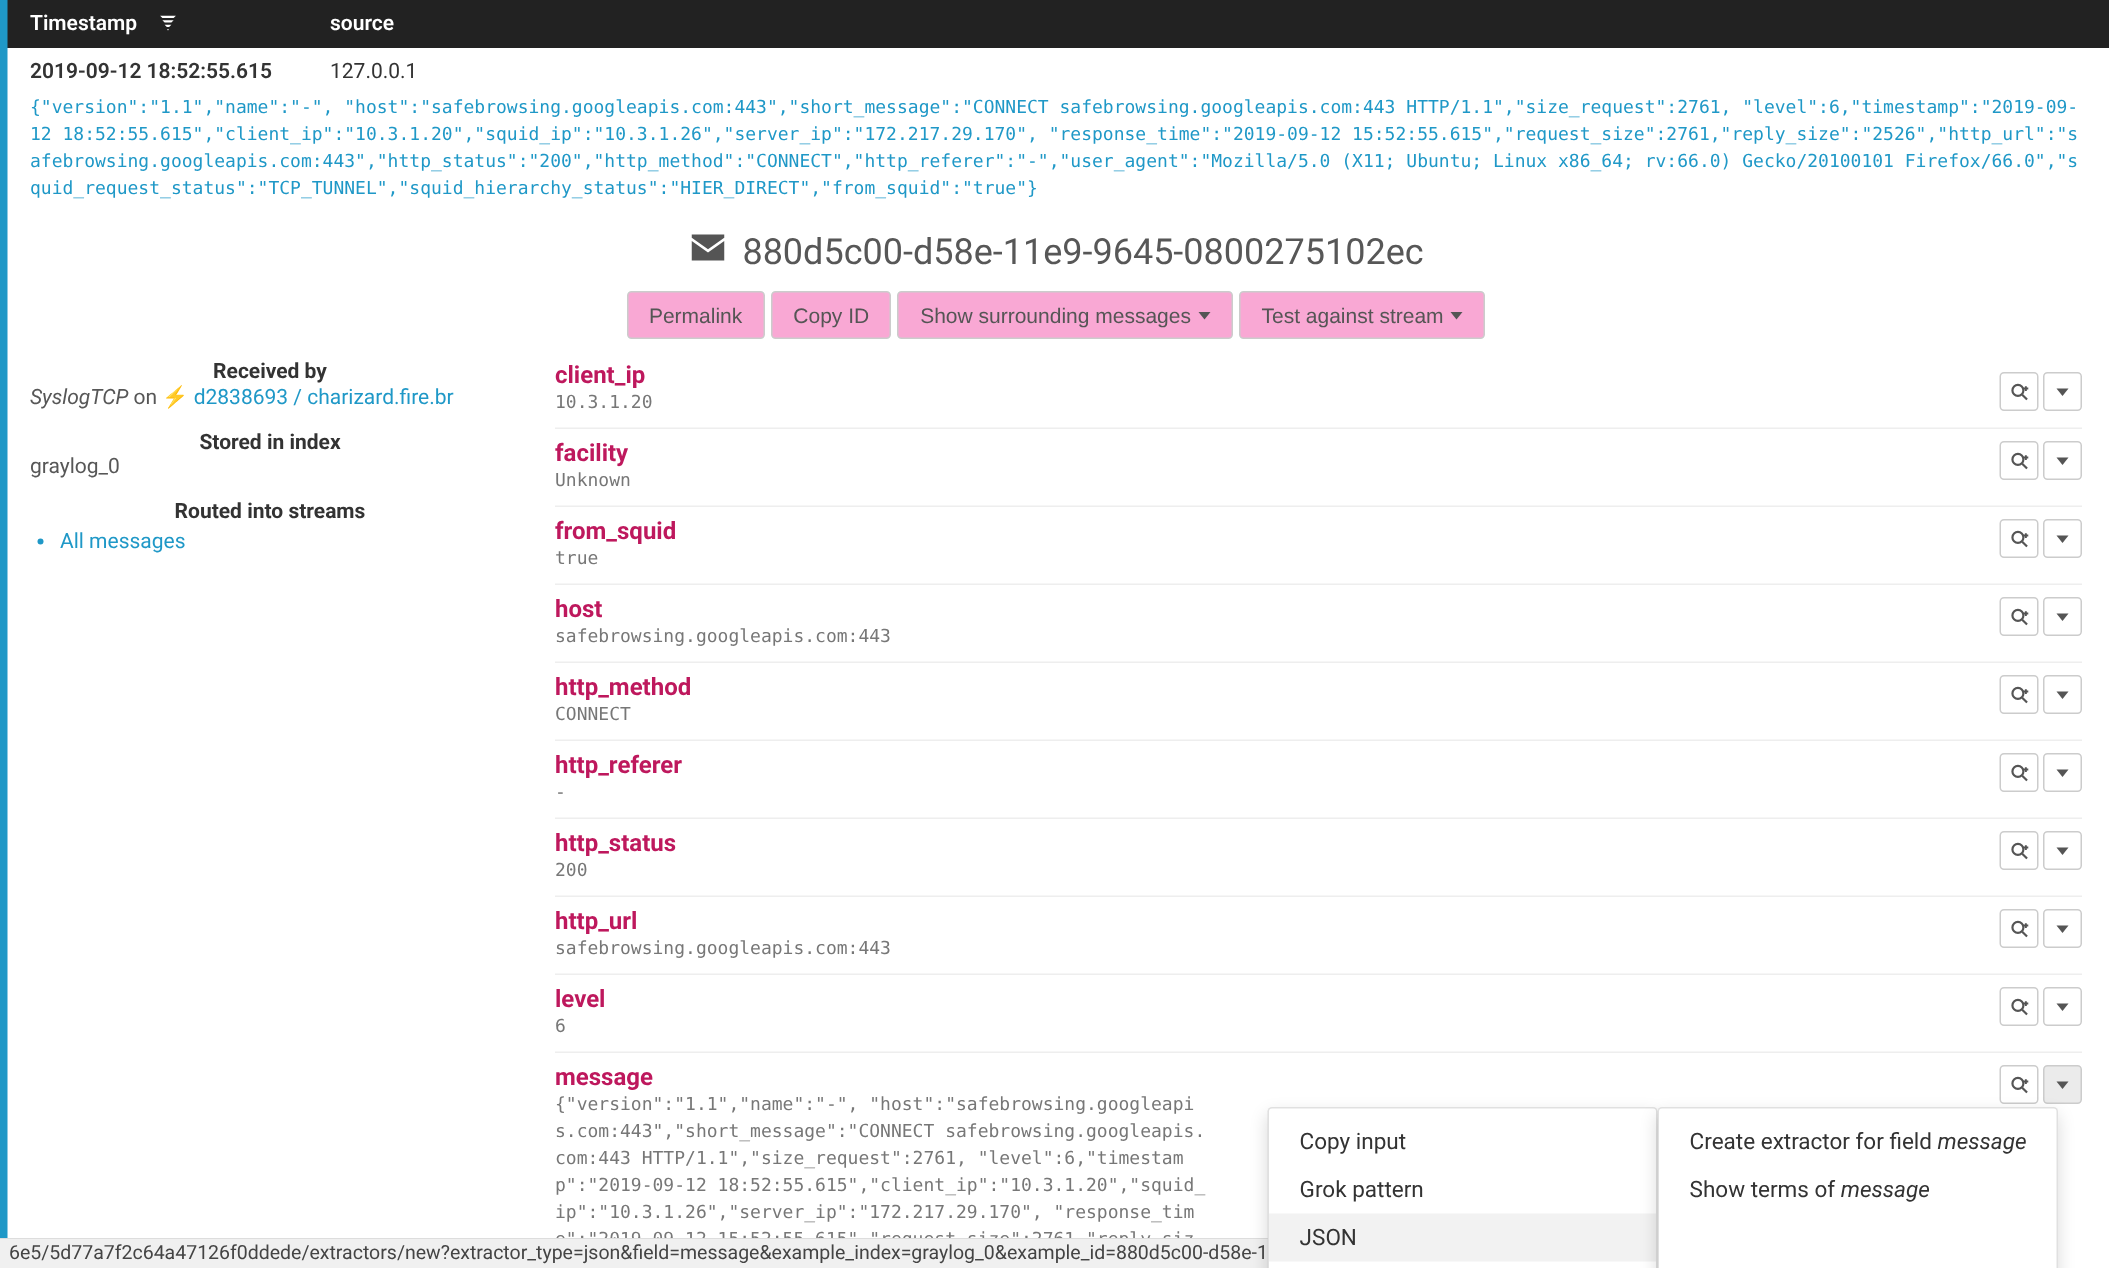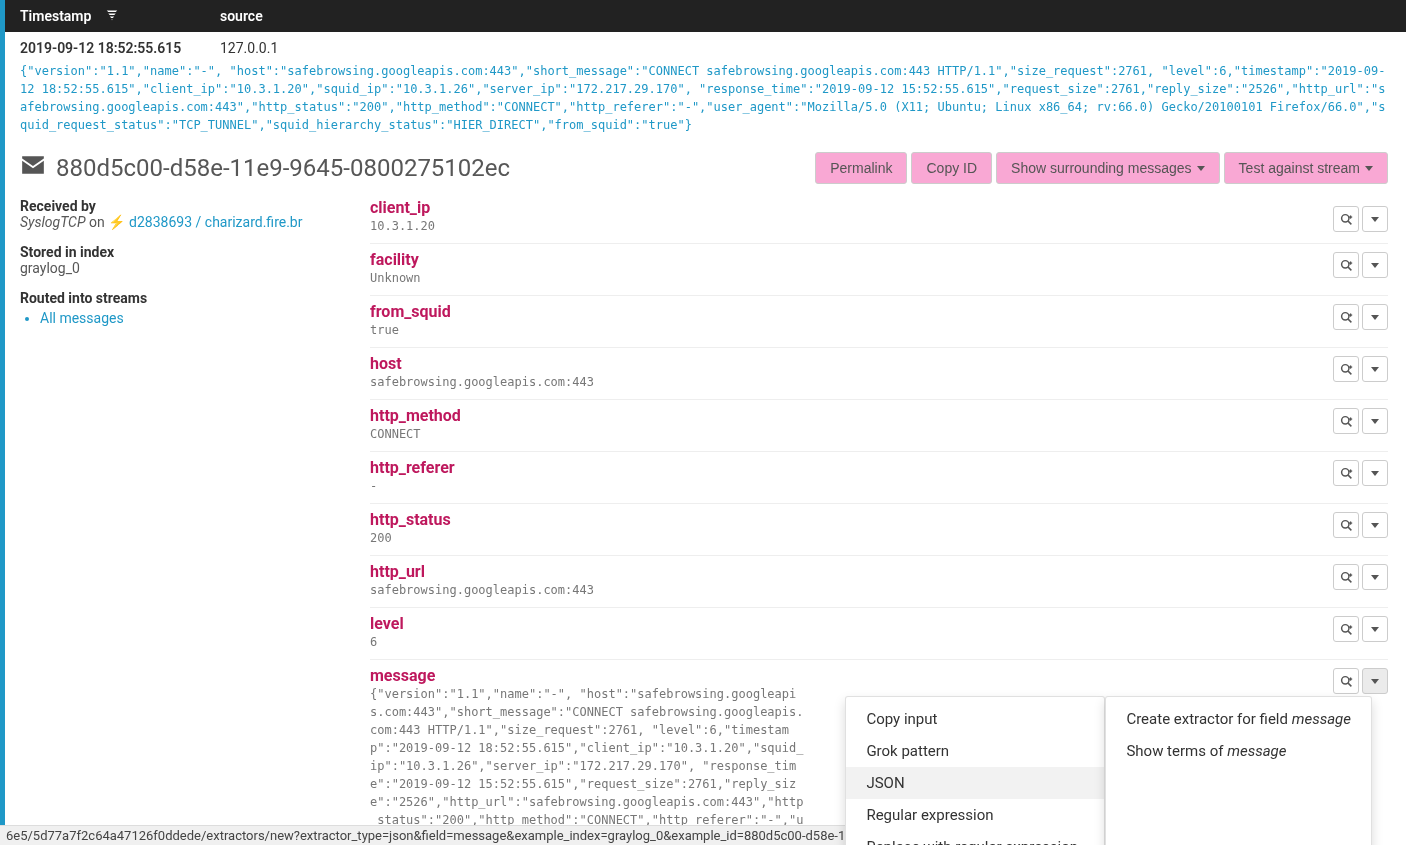--- a/index.html
+++ b/index.html
@@ -44,20 +44,21 @@
       line-height: 1.5;
       word-break: break-all;
       white-space: normal;
     }
     .detail-header {
       display: flex;
       align-items: center;
       justify-content: space-between;
       padding: 12px 18px 14px 20px;
       gap: 10px;
+      flex-direction: column;
     }
     .detail-title {
       display: flex;
       align-items: center;
       gap: 10px;
       font-size: 24px;
       font-weight: 400;
       color: #575757;
     }
     .envelope-icon svg { width: 26px; height: 26px; fill: #555; }
@@ -75,21 +76,21 @@
       gap: 5px;
     }
     .caret-down-s { display:inline-block; width:0; height:0; border-left:4px solid transparent; border-right:4px solid transparent; border-top:5px solid #555; vertical-align: middle; }
     .detail-body {
       display: flex;
       padding: 0 18px 0 20px;
       gap: 30px;
     }
     .meta-col { width: 320px; }
     .meta-item { margin-bottom: 14px; }
-    .meta-label { font-weight: 700; color: #333; font-size: 14px; }
+    .meta-label { font-weight: 700; color: #333; font-size: 14px; text-align: center; }
     .meta-value { font-size: 14px; color: #575757; }
     .meta-value i { font-style: italic; }
     .link { color: #1f98c7; text-decoration: none; cursor:pointer; }
     .dot-sep { color:#1f98c7; }
     .streams-list { padding-left: 20px; margin-top:4px; }
     .streams-list li { list-style: disc; color:#1f98c7; }
     .fields-col { flex: 1; }
     .field-row {
       border-top: 1px solid #eee;
       padding: 6px 0 8px 0;

